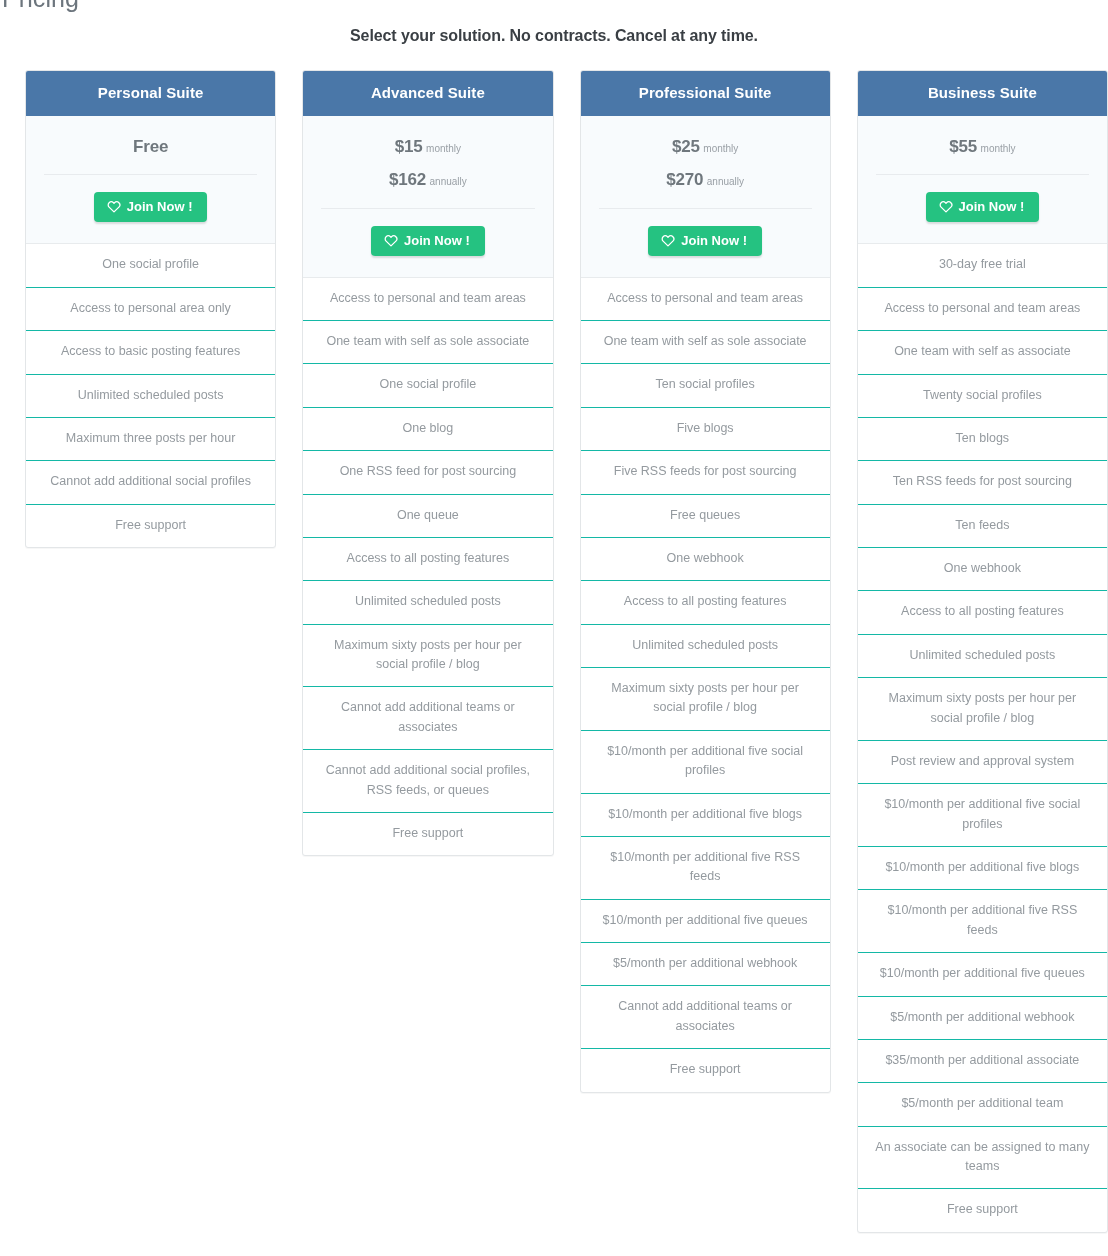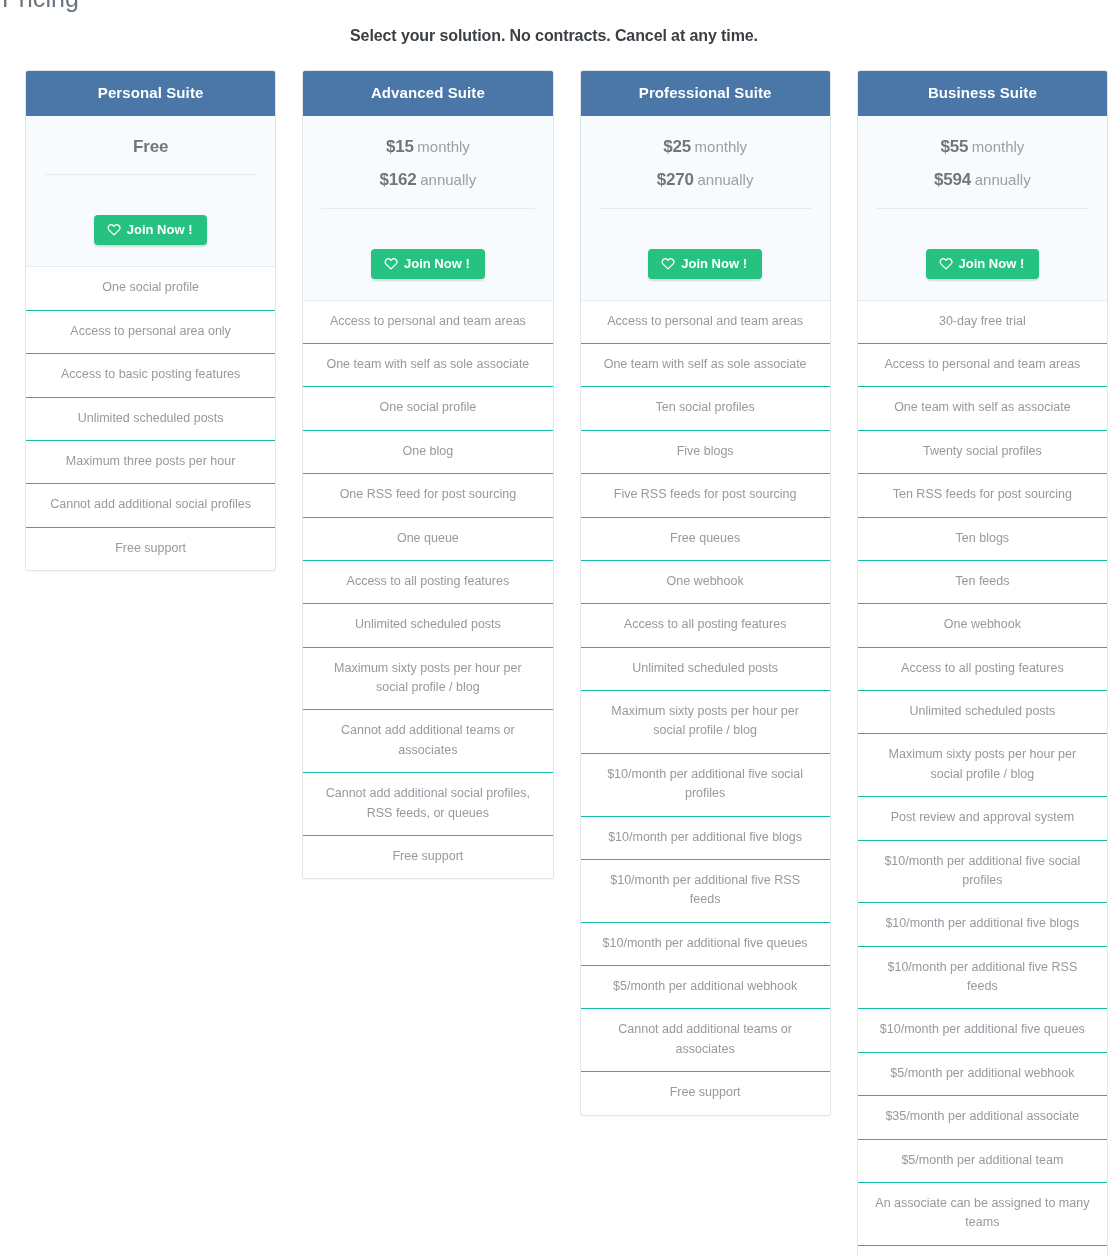--- a/index.html
+++ b/index.html
@@ -83,21 +83,21 @@
     line-height: 1.25;
     padding: 4px 0 8px 0;
     text-align: center;
   }
   .price-row .amount {
     font-size: 17px;
     font-weight: bold;
     color: #6f777d;
     letter-spacing: -0.2px;
   }
-  .price-row .period { font-size: 15px; color: #9aa0a6; }
+  .price-row .period { font-size: 10px; color: #9aa0a6; }
 
   .price-divider {
     height: 1px;
     background: #e8ebee;
     margin: 9px 2px 0 2px;
   }
 
   .cta-wrap {
     padding: 17px 0 21px 0;
     text-align: center;
@@ -112,21 +112,20 @@
     border-radius: 4px;
     color: #ffffff;
     font-family: "Liberation Sans", sans-serif;
     font-size: 13px;
     font-weight: bold;
     padding: 8px 15px 9px 13px;
     cursor: pointer;
     box-shadow: 0 2px 2px rgba(0,0,0,0.13);
     line-height: 1;
     white-space: nowrap;
-    margin-top: 23px;
   }
   .heart-icon {
     display: inline-block;
     width: 14px;
     height: 13px;
     flex: 0 0 auto;
     position: relative;
     top: 0px;
   }
   .heart-icon svg { display: block; }
@@ -238,38 +237,37 @@
           <li>$10/month per additional five queues</li>
           <li>$5/month per additional webhook</li>
           <li>Cannot add additional teams or associates</li>
           <li>Free support</li>
         </ul>
       </div>
       <div class="card">
         <div class="card-header">Business Suite</div>
         <div class="price-panel">
           <div class="price-row"><span class="amount">$55</span> <span class="period">monthly</span></div>
-          <div class="price-row"><span class="amount">$594</span> <span class="period">annually</span></div>
           <div class="price-divider"></div>
           <div class="cta-wrap"><button class="cta-btn">
               <span class="heart-icon">
                 <svg viewBox="0 0 24 22" width="14" height="13" aria-hidden="true">
                   <path d="M12 20.2 3.6 12.1C1.5 10 1.5 6.6 3.6 4.5c2.1-2.1 5.4-2.1 7.5 0l.9.9.9-.9c2.1-2.1 5.4-2.1 7.5 0 2.1 2.1 2.1 5.5 0 7.6L12 20.2z" fill="none" stroke="#ffffff" stroke-width="2.2" stroke-linejoin="round"></path>
                 </svg>
               </span>
               <span>Join Now !</span>
             </button></div>
         </div>
         <ul class="features">
           <li>30-day free trial</li>
           <li>Access to personal and team areas</li>
           <li>One team with self as associate</li>
           <li>Twenty social profiles</li>
+          <li>Ten blogs</li>
           <li>Ten RSS feeds for post sourcing</li>
-          <li>Ten blogs</li>
           <li>Ten feeds</li>
           <li>One webhook</li>
           <li>Access to all posting features</li>
           <li>Unlimited scheduled posts</li>
           <li>Maximum sixty posts per hour per social profile / blog</li>
           <li>Post review and approval system</li>
           <li>$10/month per additional five social profiles</li>
           <li>$10/month per additional five blogs</li>
           <li>$10/month per additional five RSS feeds</li>
           <li>$10/month per additional five queues</li>

